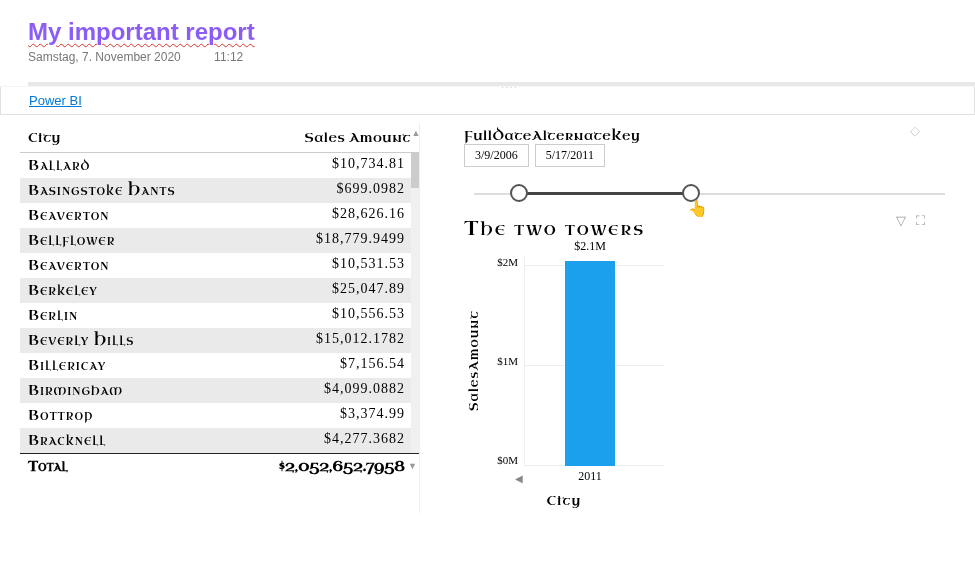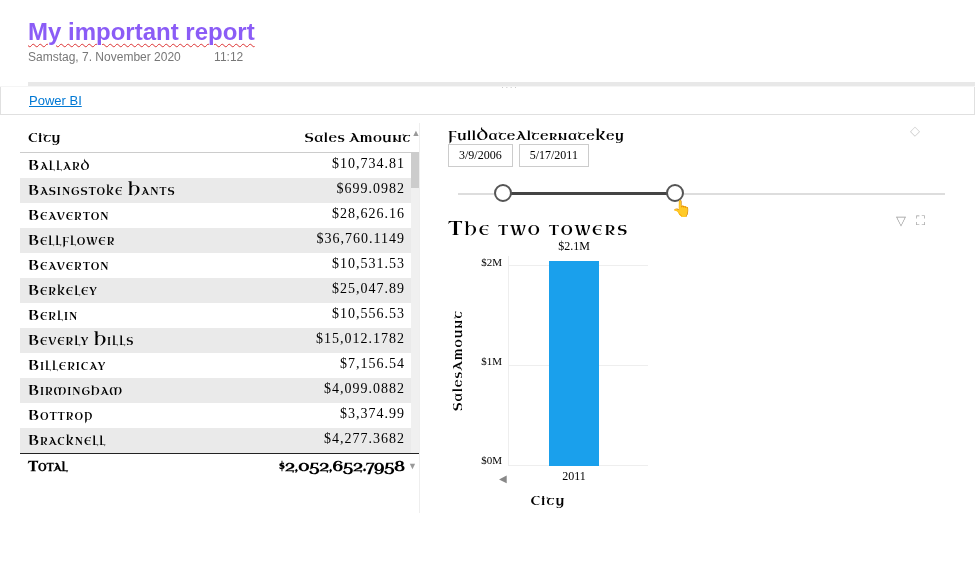--- a/index.html
+++ b/index.html
@@ -48,21 +48,21 @@
   .link-row {
     padding: 6px 8px 6px 28px;
     border: 1px solid #e0e0e0;
     border-top: none;
     font-size: 13px;
   }
   .link-row a { color: #0078d4; text-decoration: underline; }
   .content {
     display: flex;
     padding: 8px 10px 8px 20px;
-    gap: 18px;
+    gap: 34px;
   }
   .table-panel {
     width: 400px;
     border-right: 1px solid #eee;
   }
   .table-head {
     display: flex;
     font-family: Luminari, Papyrus, "Uncial Antiqua", fantasy, serif;
     letter-spacing: 0.5px;
     font-size: 13px;
@@ -314,21 +314,21 @@
       <div class="row">
           <span class="city">Basingstoke Hants</span>
           <span class="amt">$699.0982</span>
         </div>
       <div class="row">
           <span class="city">Beaverton</span>
           <span class="amt">$28,626.16</span>
         </div>
       <div class="row">
           <span class="city">Bellflower</span>
-          <span class="amt">$36,760.1149</span>
+          <span class="amt">$18,779.9499</span>
         </div>
       <div class="row">
           <span class="city">Beaverton</span>
           <span class="amt">$10,531.53</span>
         </div>
       <div class="row">
           <span class="city">Berkeley</span>
           <span class="amt">$25,047.89</span>
         </div>
       <div class="row">

